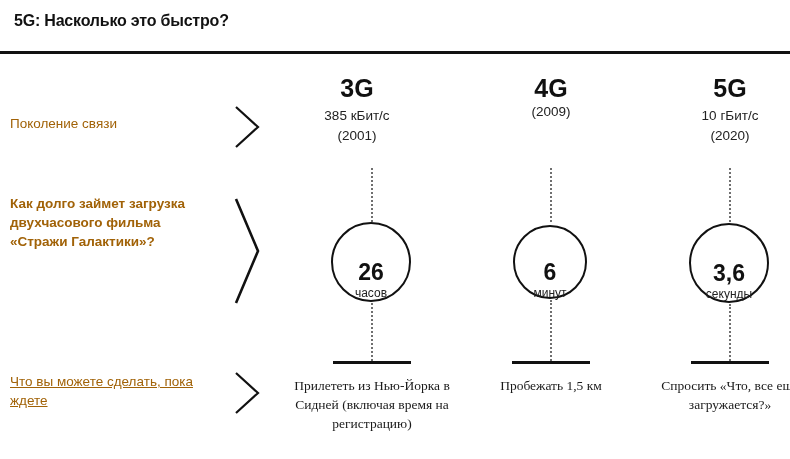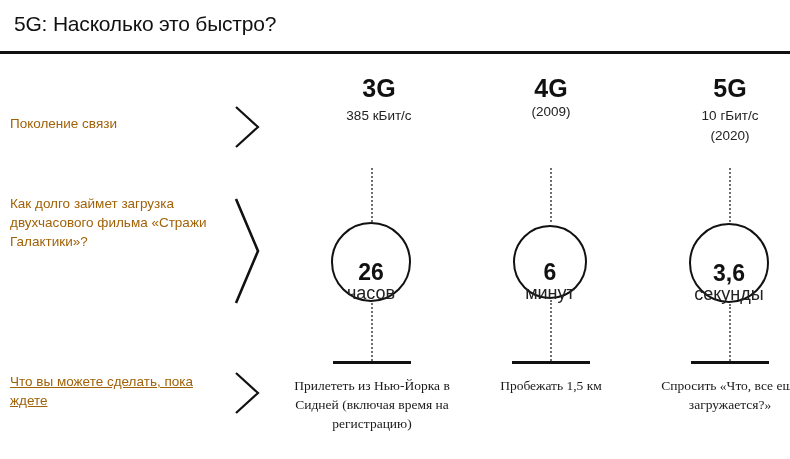--- a/index.html
+++ b/index.html
@@ -14,22 +14,22 @@
     color: #1a1a1a;
     position: relative;
     overflow: hidden;
   }
 
   
   #title {
     position: absolute;
     left: 14px;
     top: 12px;
-    font-size: 21px;
-    font-weight: normal;
+    font-size: 16px;
+    font-weight: bold;
     letter-spacing: -0.2px;
     color: #111;
   }
   #title-rule {
     position: absolute;
     left: 0;
     top: 51px;
     width: 790px;
     height: 3px;
     background: #111;
@@ -61,21 +61,21 @@
 
   
   .row-label {
     position: absolute;
     text-align: left;
     font-size: 13.5px;
     line-height: 19px;
     color: #a16207;
   }
   .row-label.bold {
-    font-weight: normal;
+    font-weight: bold;
   }
 
   
   .chev {
     position: absolute;
   }
 
   
   .dotline {
     position: absolute;
@@ -96,21 +96,21 @@
     background: #fff;
   }
   .circle .big {
     font-size: 23px;
     font-weight: bold;
     line-height: 25px;
     color: #111;
     margin-top: 36px;
   }
   .circle .unit {
-    font-size: 18px;
+    font-size: 12px;
     line-height: 16px;
     color: #222;
   }
 
   
   .capbar {
     position: absolute;
     height: 2.5px;
     background: #111;
   }
@@ -125,23 +125,24 @@
     color: #1a1a1a;
     font-family: Liberation Serif, serif;
   }
 </style>
 </head>
 <body>
 
 <div id="title">5G: Насколько это быстро?</div>
 <div id="title-rule"></div>
 
-<div class="col-head" style="left:294px; top:74px;">
+<div class="col-head" style="left:272px; top:74px;">
   <div class="gen">3G</div>
   <div class="speed">385 кБит/с</div>
+  <div class="year">(2001)</div>
 </div>
 
 <div class="col-head" style="left:466px; top:74px;">
   <div class="gen">4G</div>
   <div class="year">(2009)</div>
 </div>
 
 <div class="col-head" style="left:645px; top:74px;">
   <div class="gen">5G</div>
   <div class="speed">10 гБит/с</div>

